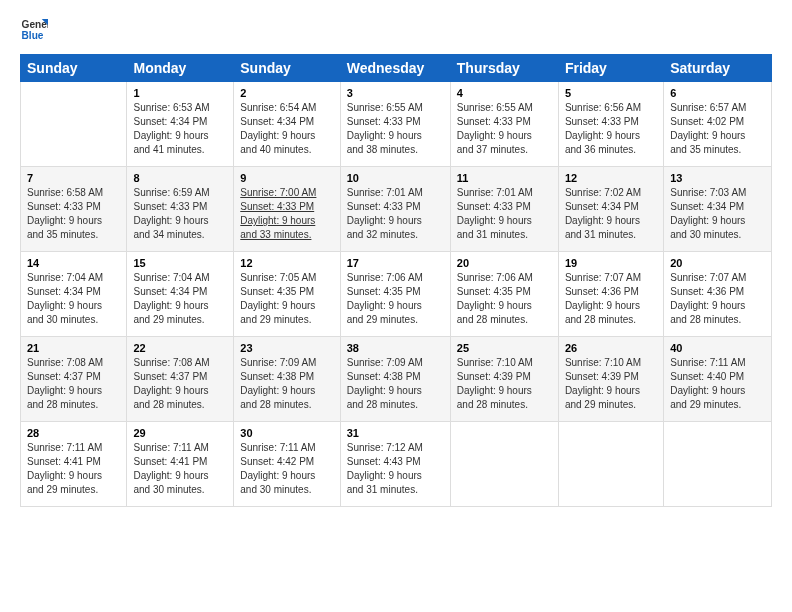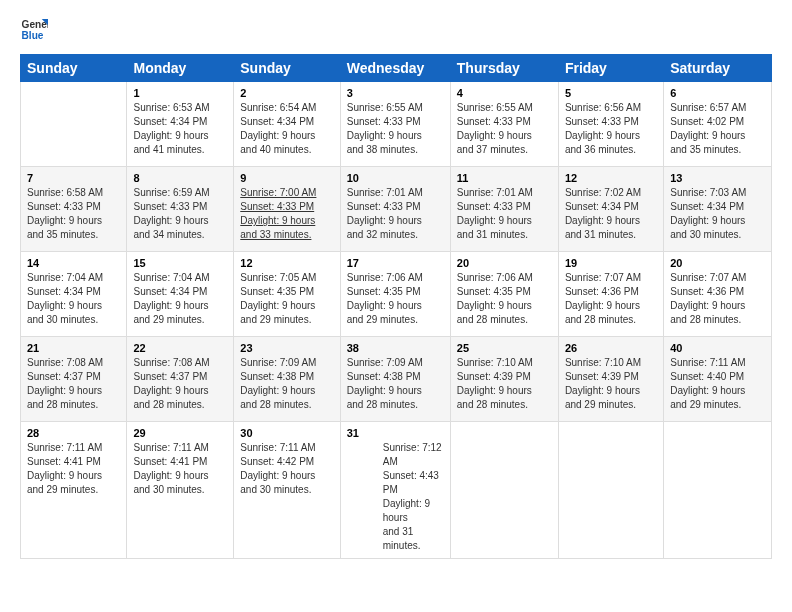--- a/index.html
+++ b/index.html
@@ -335,21 +335,21 @@
           </td>
           <td>
             <span class="day-num">30</span>
             <div class="day-info" style="white-space: pre-line;">Sunrise: 7:11 AM
 Sunset: 4:42 PM
 Daylight: 9 hours
 and 30 minutes.</div>
           </td>
           <td>
             <span class="day-num">31</span>
-            <div class="day-info" style="white-space: pre-line; margin-left: 36px;">Sunrise: 7:12 AM
+            <div class="day-info" style="white-space: pre-line;">Sunrise: 7:12 AM
 Sunset: 4:43 PM
 Daylight: 9 hours
 and 31 minutes.</div>
           </td>
           <td class="empty"></td>
           <td class="empty"></td>
           <td class="empty"></td>
         </tr>
       </tbody>
   </table>

